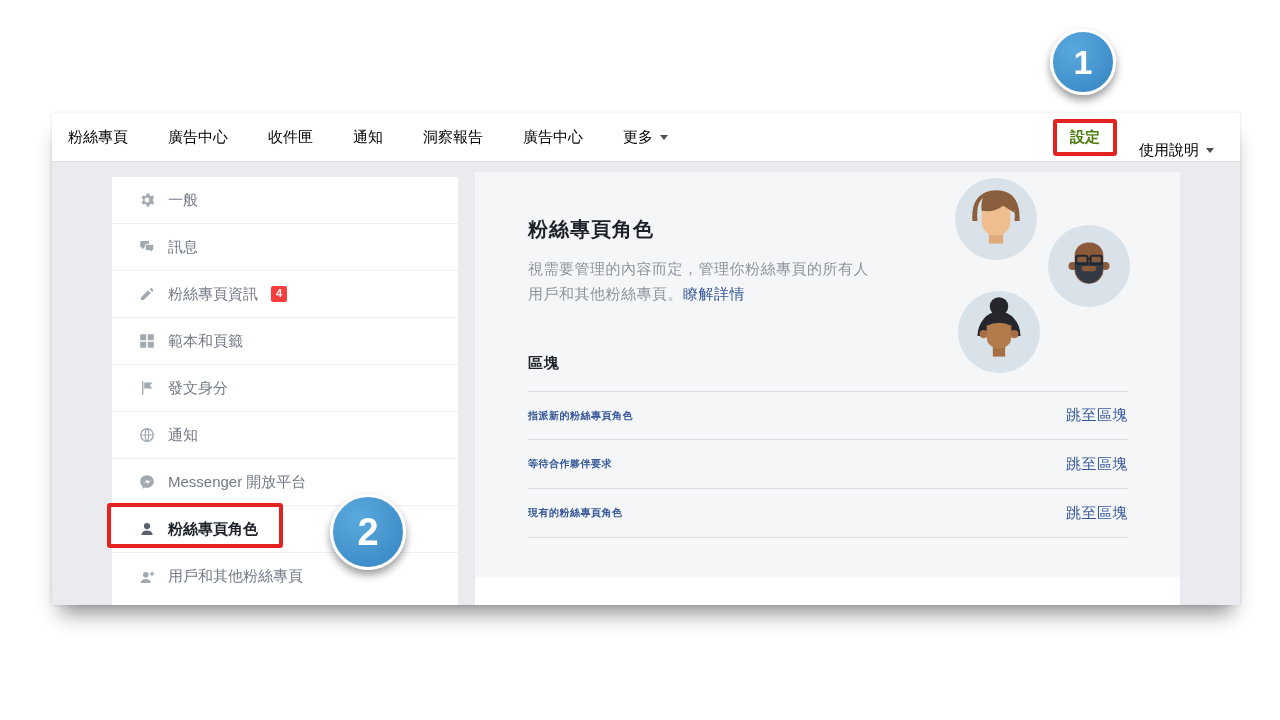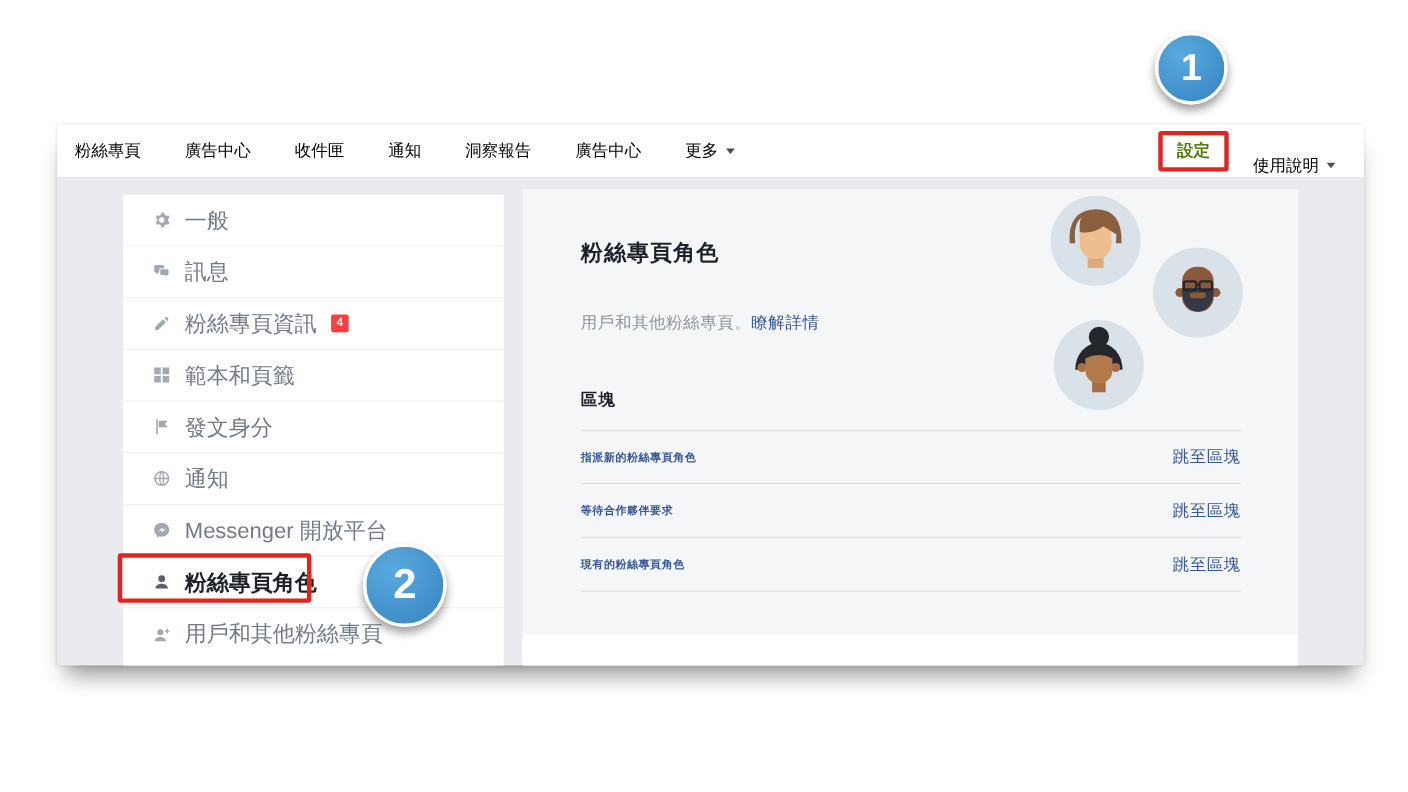--- a/index.html
+++ b/index.html
@@ -28,21 +28,21 @@
 
   
   .body { position:absolute; left:0; right:0; top:49px; bottom:0; }
 
   
   .sidebar { position:absolute; left:60px; top:15px; width:346px; bottom:0;
     background:#fff; overflow:hidden; }
   .side-item { height:47px; display:flex; align-items:center; gap:13px;
     padding:0 14px 0 27px; border-bottom:1px solid #edeff2; cursor:pointer; }
   .side-item:last-child { border-bottom:none; }
-  .side-label { font-size:20px; color:#737a87; white-space:nowrap; }
+  .side-label { font-size:15px; color:#737a87; white-space:nowrap; }
   .side-icon { width:16px; height:16px; color:#a3a9b1; flex:0 0 16px; }
   .side-item.active .side-label { color:#1d2129; font-weight:bold; }
   .side-item.active .side-icon { color:#5b626d; }
   .badge { background:#fa3e3e; color:#fff; font-size:11px; font-weight:bold;
     line-height:1; padding:2px 5px 3px; border-radius:2px; }
 
   
   .panel { position:absolute; left:423px; top:10px; width:705px; height:405px;
     background:#f5f6f7; }
   .panel-white { position:absolute; left:423px; top:415px; width:705px; height:28px;
@@ -211,21 +211,21 @@
           <circle cx="25" cy="42" r="4" fill="#a76e43"></circle>
           <circle cx="55" cy="42" r="4" fill="#a76e43"></circle>
           <rect x="34" y="50" width="12" height="14" fill="#a76e43"></rect>
           <rect x="28" y="23" width="24" height="33" rx="11" fill="#b37a4b"></rect>
           <path d="M28 34 Q40 28 52 34 L52 26 Q40 18 28 26 Z" fill="#25272c"></path>
         </svg>
 
         <div class="panel-title">粉絲專頁角色</div>
 
         <div class="panel-desc">
-          <br>
+          <span>視需要管理的內容而定，管理你粉絲專頁的所有人</span><br>
           <span>用戶和其他粉絲專頁。</span><a class="learn-link">瞭解詳情</a>
         </div>
 
         <div class="sections-header">區塊</div>
 
         <div class="section-list">
           <div class="row">
             <span class="row-label">指派新的粉絲專頁角色</span>
             <span class="row-action">跳至區塊</span>
           </div>

